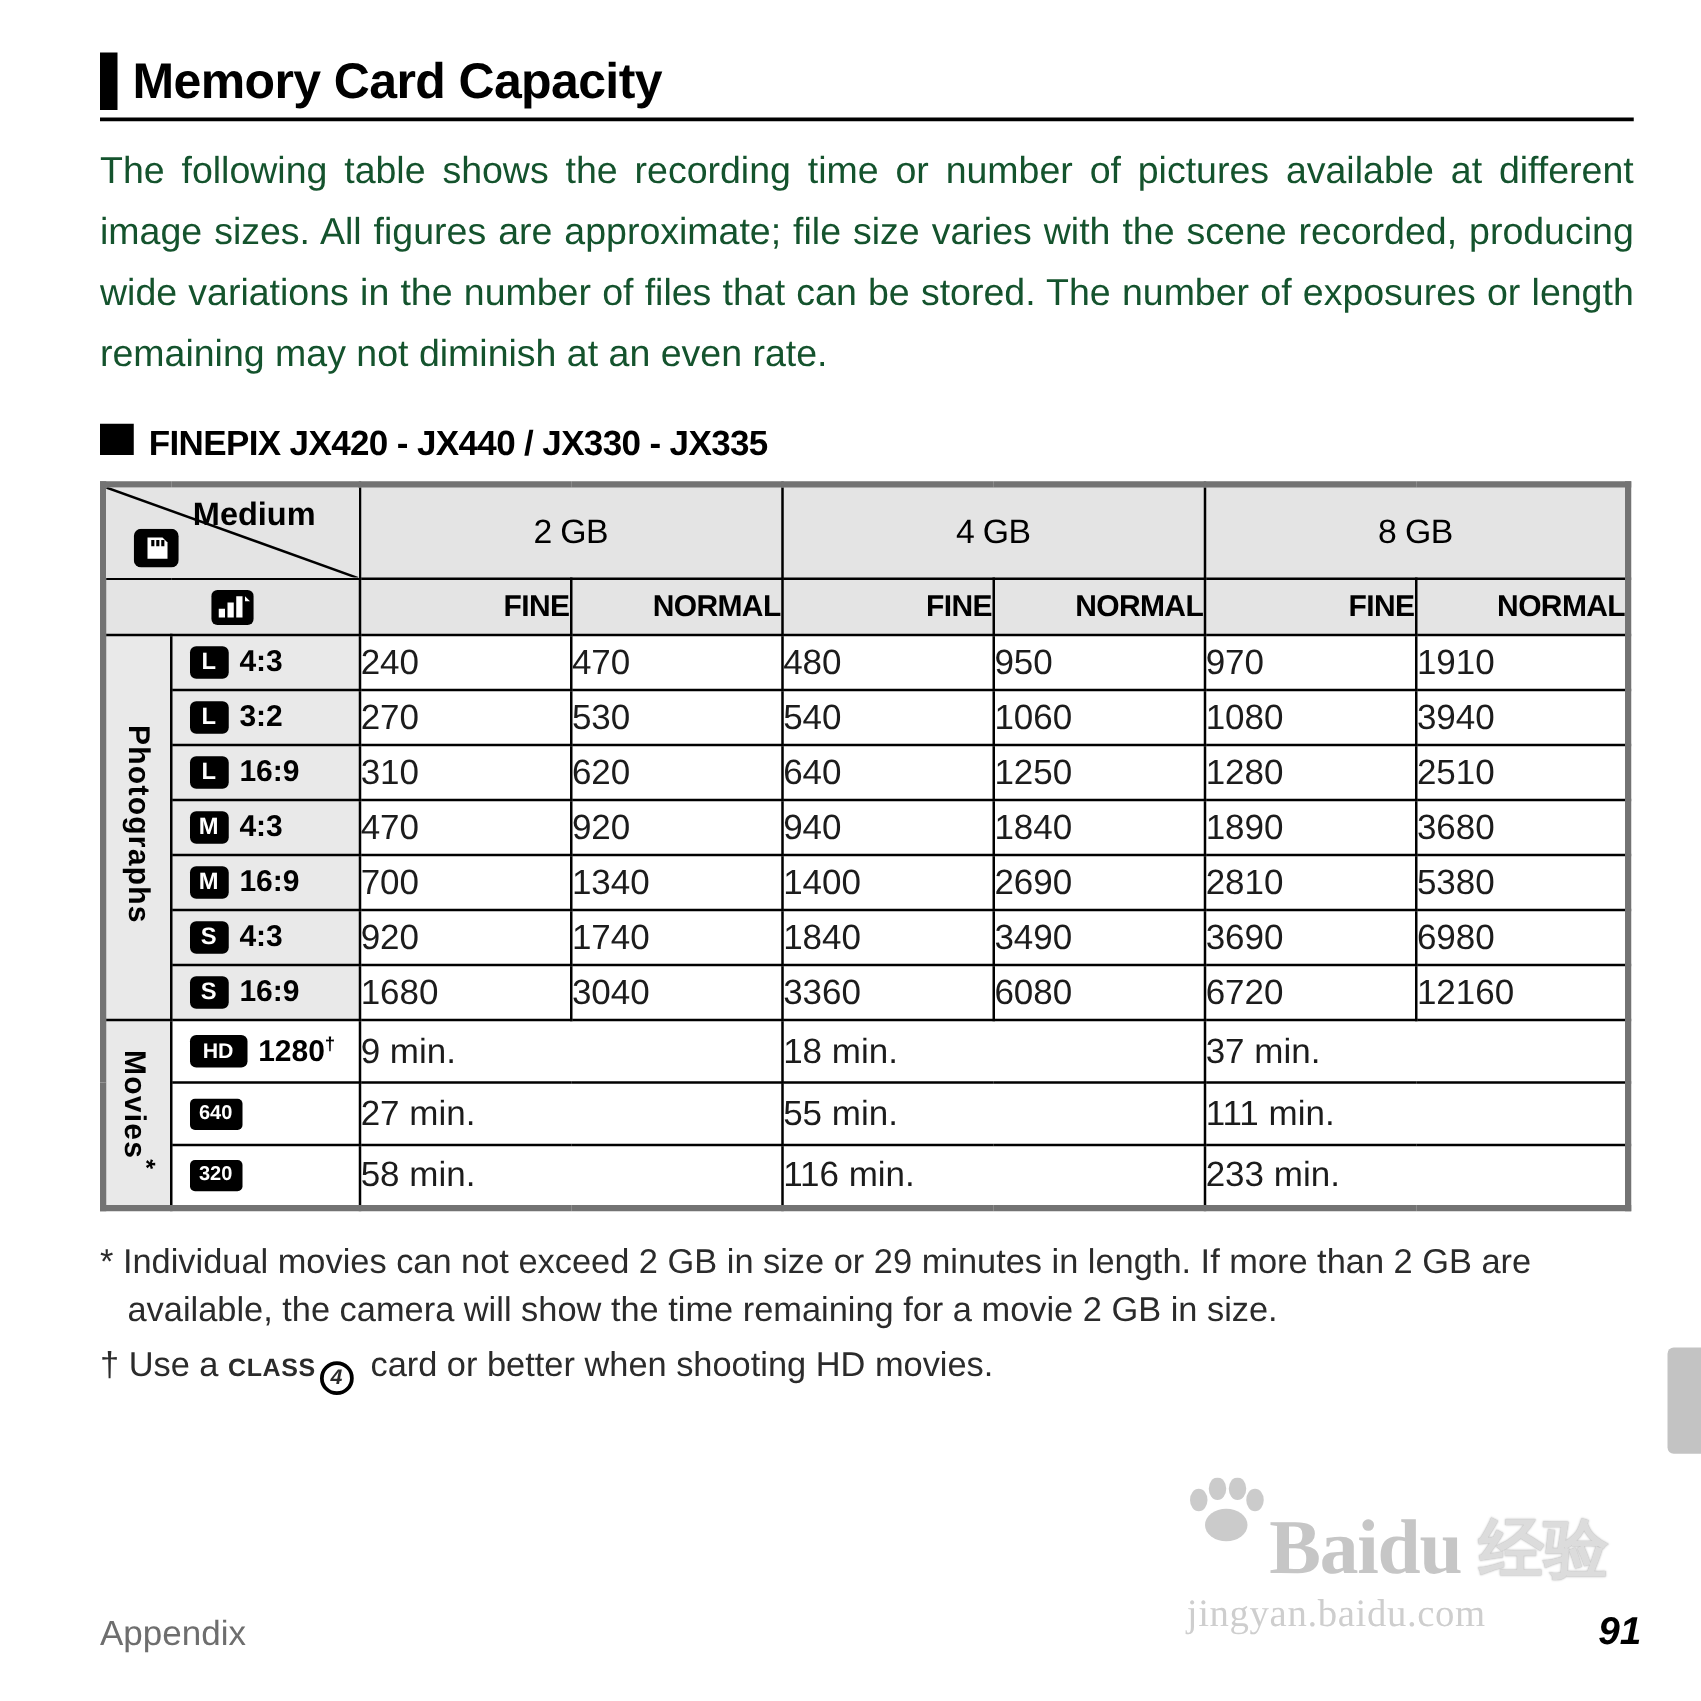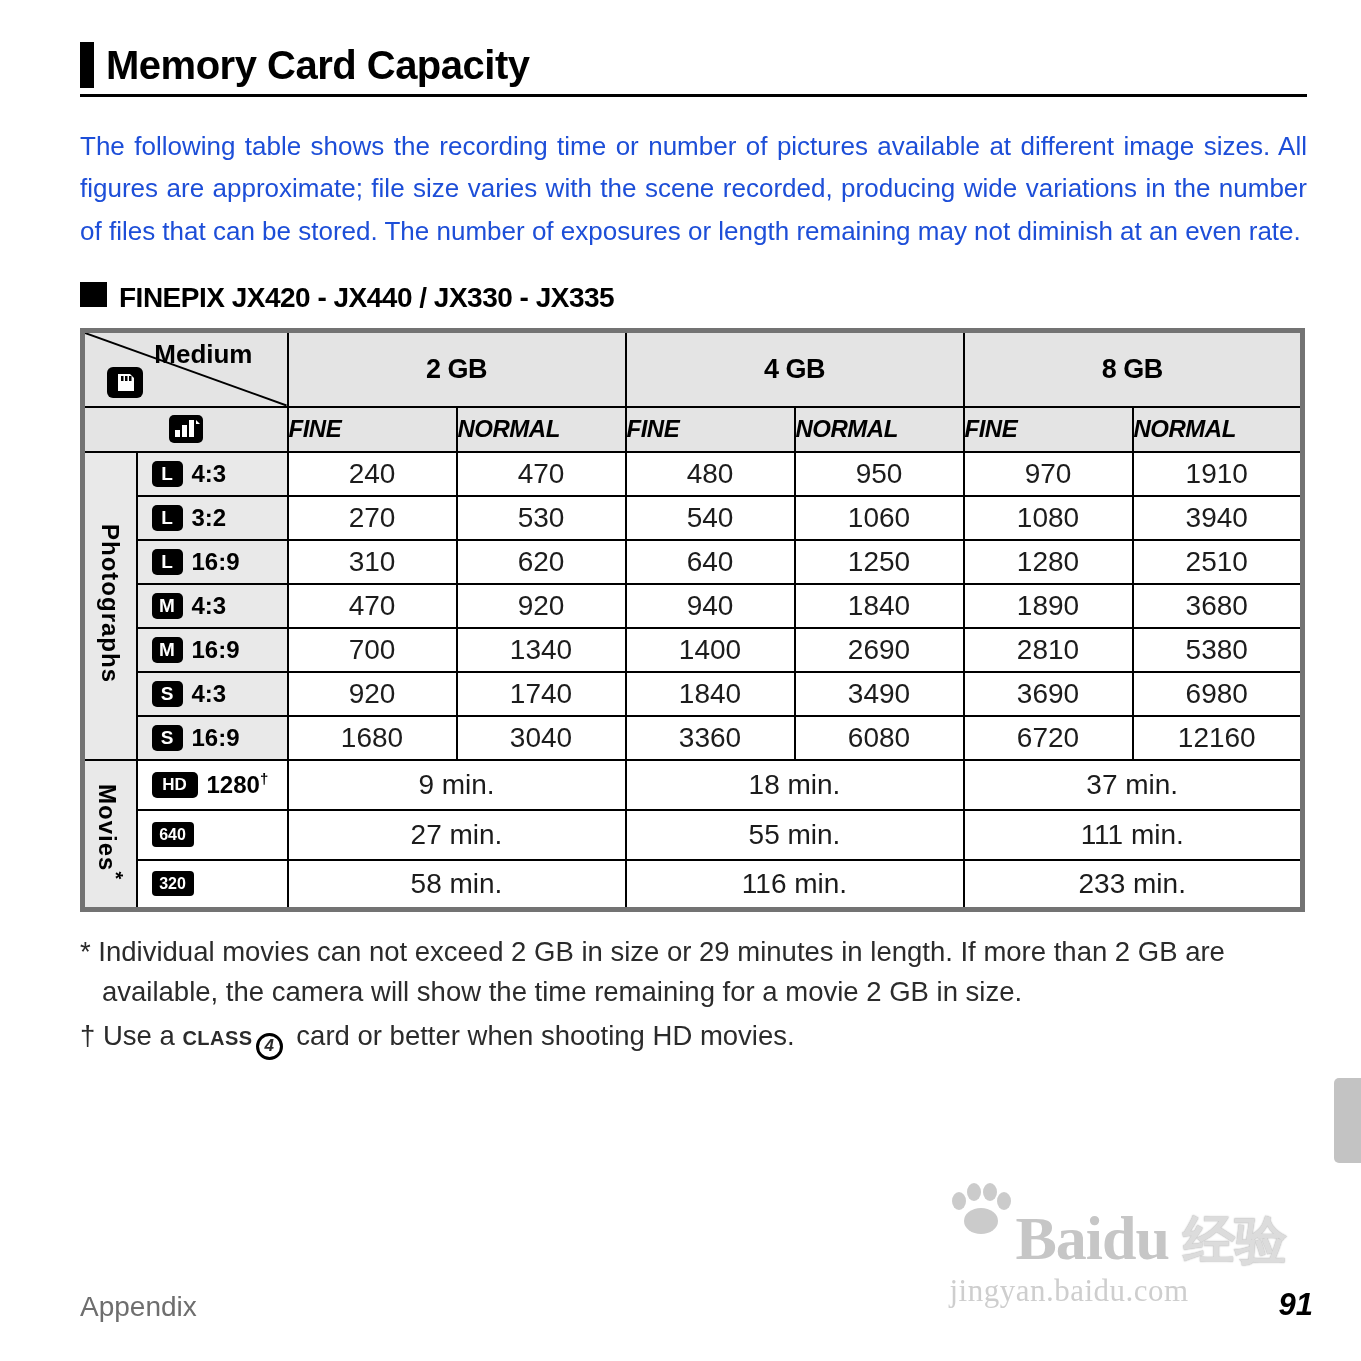--- a/index.html
+++ b/index.html
@@ -17,22 +17,22 @@
   .title-row {
     display: flex; align-items: flex-end;
     border-bottom: 3px solid #000;
     padding-bottom: 6px;
   }
   .title-bar { width: 14px; height: 46px; background: #000; margin-right: 12px; }
   h1.page-title { font-size: 40px; font-weight: 800; color: #000; letter-spacing: -0.5px; }
 
   
   .intro {
-    margin-top: 28px;
-    font-size: 26px; line-height: 1.63; color: #1d4ed8;
+    margin-top: 16px;
+    font-size: 30px; line-height: 1.63; color: #14532d;
     text-align: justify;
   }
 
   
   .section-head { margin-top: 30px; display: flex; align-items: flex-start; }
   .section-square { width: 27px; height: 25px; background: #000; margin-right: 12px; }
   .section-title { font-size: 28px; font-weight: 800; color: #000; letter-spacing: -0.5px; }
 
   
   table.cap-table {
@@ -48,27 +48,27 @@
     position: relative; height: 76px; background: #e4e4e4; padding: 0;
   }
   .corner svg.diag { position: absolute; left: 0; top: 0; width: 100%; height: 100%; }
   .corner-label {
     position: absolute; top: 6px; right: 34px;
     font-size: 26px; font-weight: 800; color: #000;
   }
   .card-icon { position: absolute; left: 22px; bottom: 8px; line-height: 0; }
 
   .cap-th {
-    background: #e4e4e4; font-size: 27px; font-weight: 700; color: #000;
+    background: #e4e4e4; font-size: 27px; font-weight: 400; color: #000;
     text-align: center; height: 76px; letter-spacing: -0.5px;
   }
   .qual-icon-cell { background: #e4e4e4; text-align: center; height: 45px; line-height: 0; }
   .qual-th {
     background: #e4e4e4; font-size: 24px; font-weight: 800; color: #000;
-    text-align: left; height: 45px; letter-spacing: -0.5px; font-style: italic;
+    text-align: right; height: 45px; letter-spacing: -0.5px;
   }
 
   .group-cell {
     background: #e9e9e9; text-align: center; vertical-align: middle; width: 54px;
   }
   .vert {
     writing-mode: vertical-rl; text-orientation: mixed;
     font-size: 24px; font-weight: 800; color: #000; letter-spacing: 1px;
     display: inline-block;
   }
@@ -83,21 +83,21 @@
     display: inline-flex; align-items: center; justify-content: center;
     width: 31px; height: 26px; background: #000; color: #fff;
     font-weight: 800; font-size: 19px; border-radius: 5px; margin-right: 9px;
   }
   .hd-badge { width: 46px; font-size: 17px; letter-spacing: 0; text-align: center; }
   .res-badge { width: 42px; height: 25px; font-size: 16px; border-radius: 4px; }
   .ratio-label { font-size: 24px; font-weight: 800; color: #000; }
   .ratio-label sup { font-size: 15px; font-weight: 800; }
 
   .num-cell {
-    text-align: center; font-size: 28px; color: #1c1c1c; background: #fff;
+    font-size: 28px; color: #1c1c1c; background: #fff;
     height: 44px; vertical-align: middle;
   }
   .movie-row .num-cell { height: 50px; }
 
   
   .footnotes { margin-top: 20px; }
   .footnote {
     font-size: 27.5px; color: #2b2b2b; line-height: 1.45;
     padding-left: 22px; text-indent: -22px;
   }

